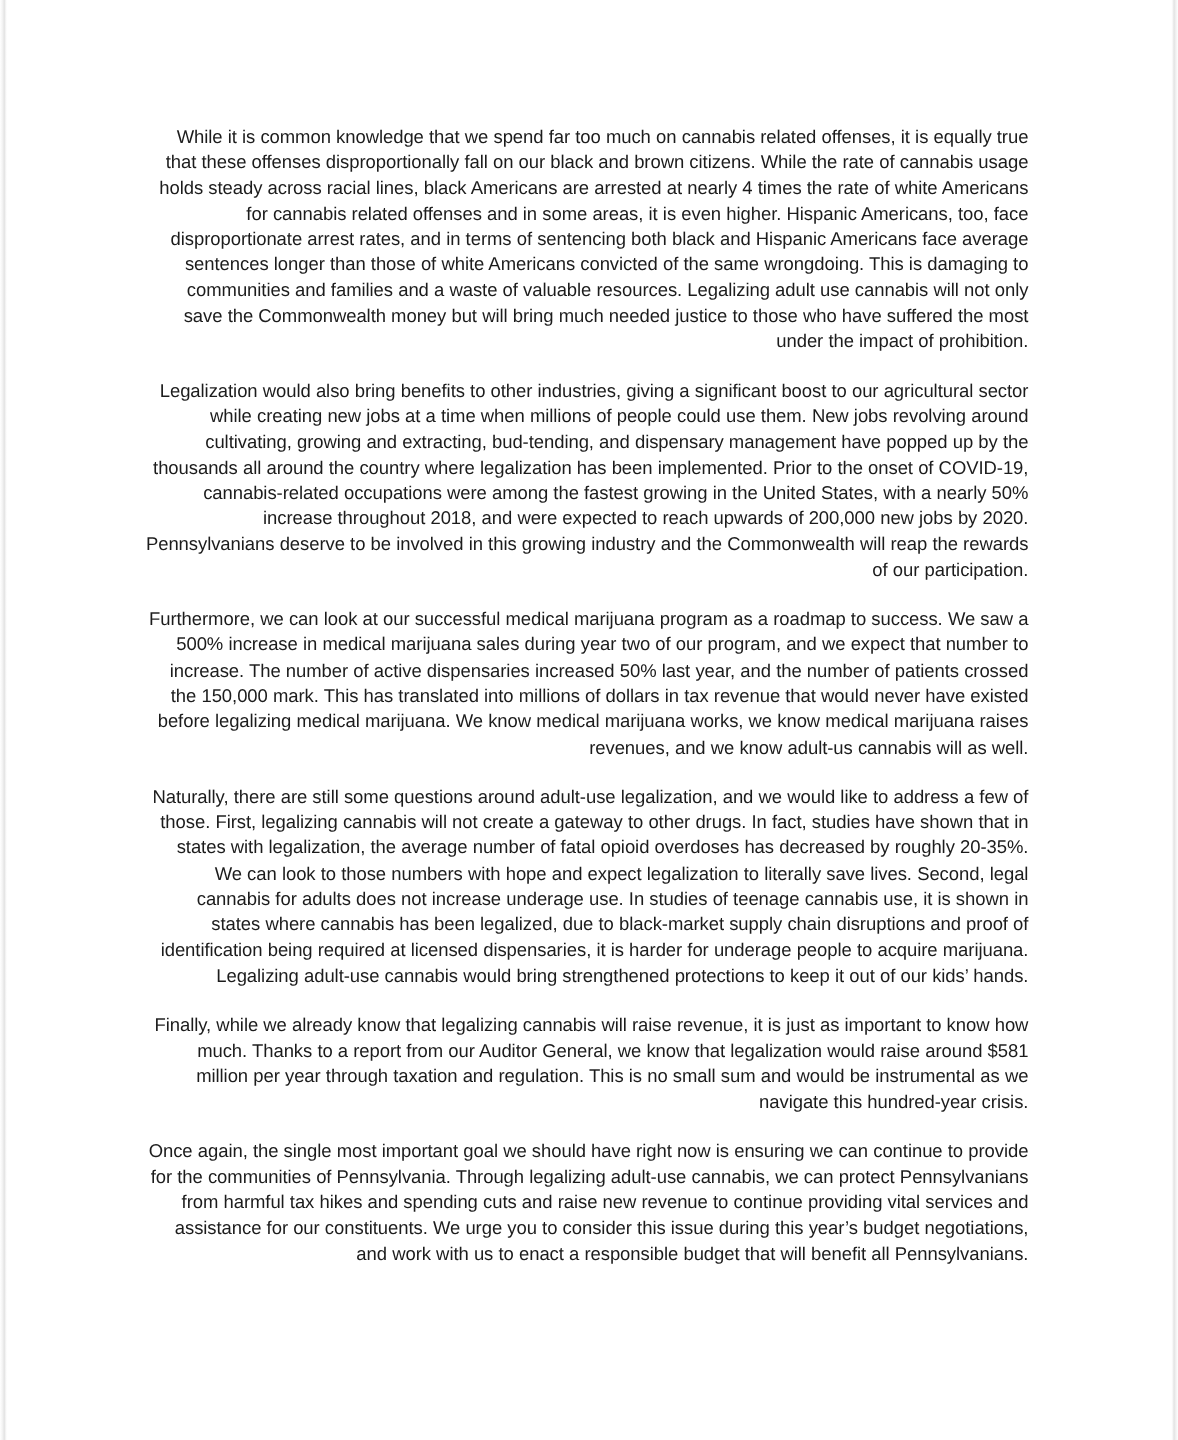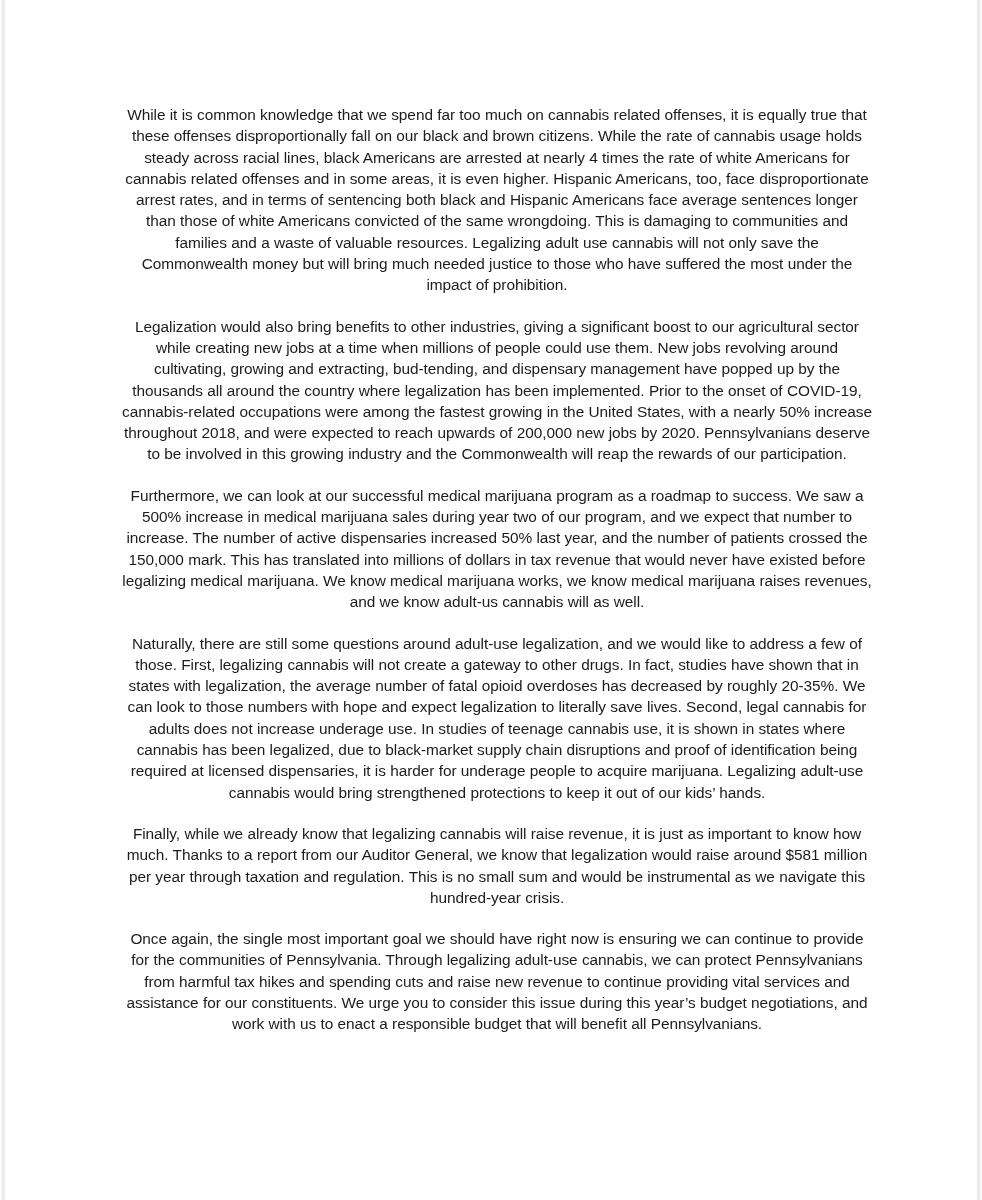--- a/index.html
+++ b/index.html
@@ -53,25 +53,25 @@
 
   
   .doc-body {
     position: absolute;
     left: 121px;
     top: 104px;
     width: 752px;
   }
 
   .doc-paragraph {
-    margin: 0 0 20px 0;
+    margin: 0 16px 20px 0;
     font-size: 15.4px;
     line-height: 21.3px;
     color: #1c1c1c;
-    text-align: center;
+    text-align: right;
     letter-spacing: -0.05px;
     word-spacing: 0.1px;
     -webkit-font-smoothing: antialiased;
   }
   .doc-paragraph:last-child {
     margin-bottom: 0;
   }
 </style>
 </head>
 <body>

